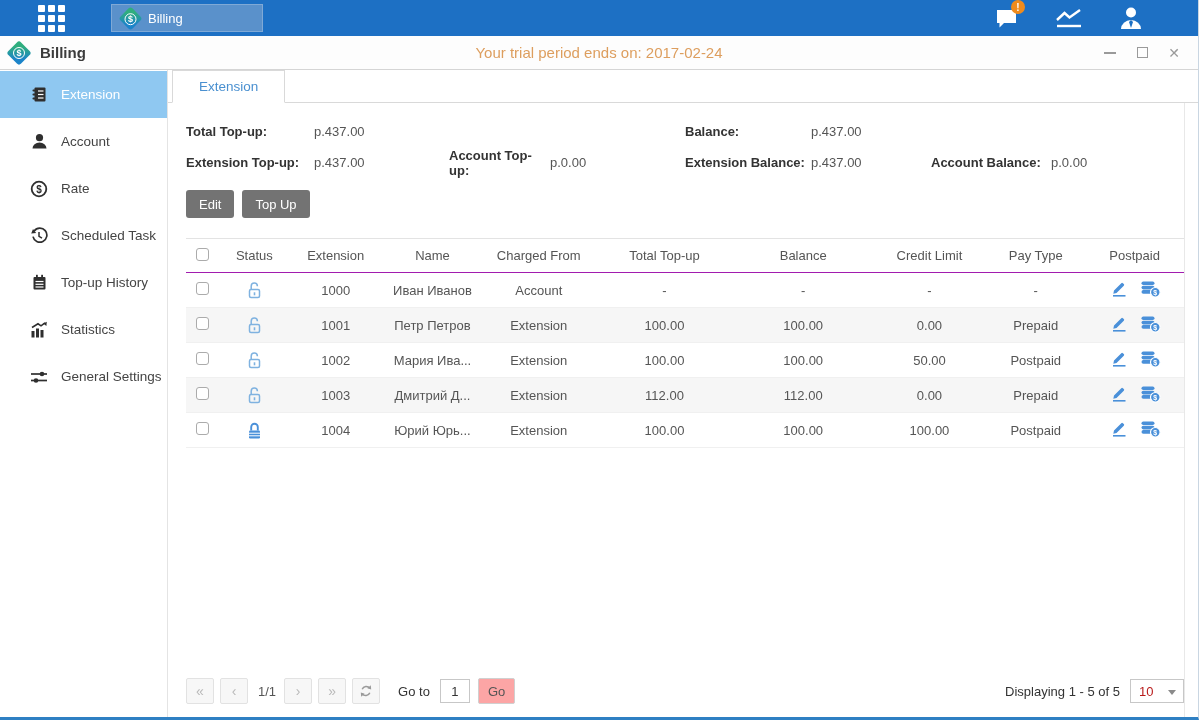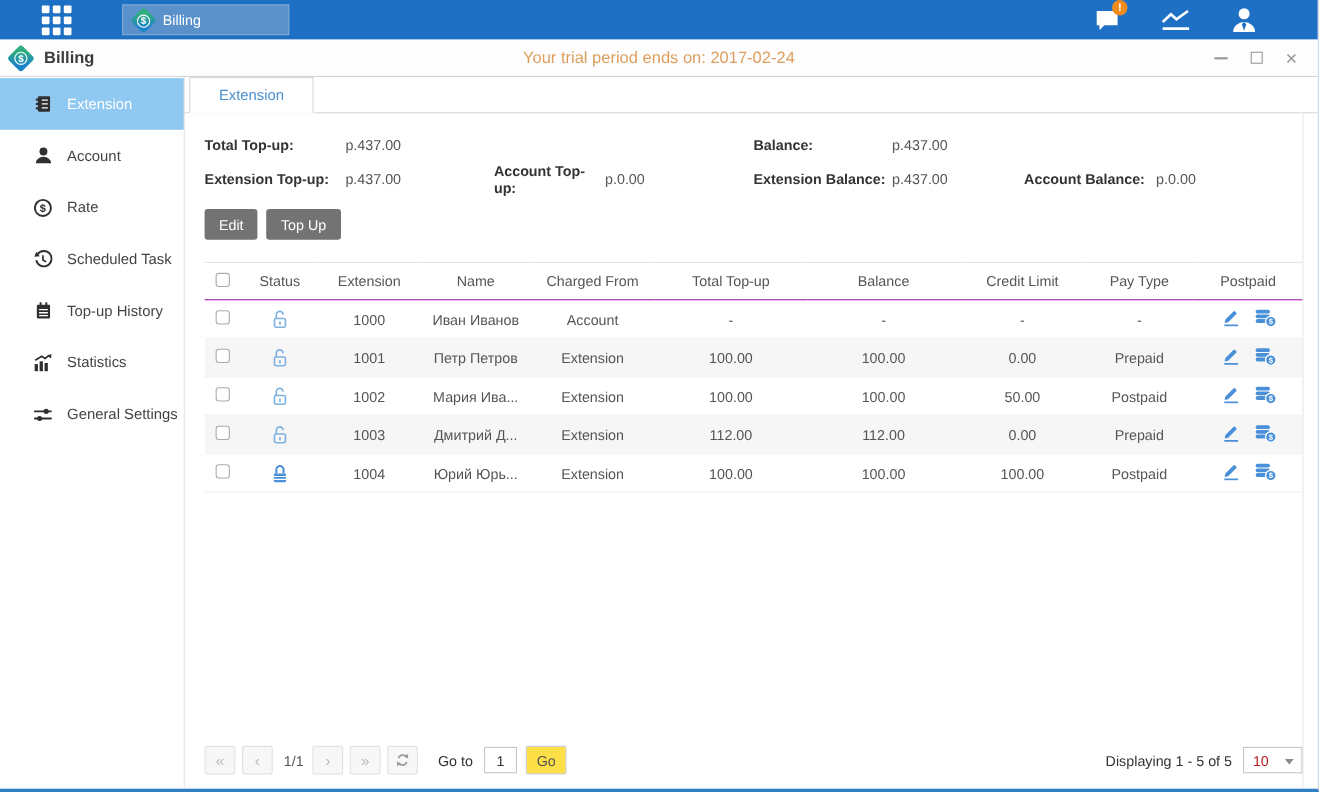--- a/index.html
+++ b/index.html
@@ -73,21 +73,21 @@
   .op-btn + .op-btn { margin-left:10px; }
   .status-ico { display:inline-flex; vertical-align:middle; }
 
   
   .pagebar { margin-top:auto; display:flex; align-items:center; padding:8px 0 13px; font-size:13px; color:#555; }
   .pg-btn { width:28px; height:26px; background:#f7f7f7; border:1px solid #e2e2e2; border-radius:2px; color:#b9b9b9;
             display:flex; align-items:center; justify-content:center; font-size:14px; margin-right:6px; cursor:pointer; }
   .pg-indicator { margin:0 8px 0 4px; color:#555; }
   .goto-label { margin:0 10px 0 12px; color:#333; }
   .goto-input { width:30px; height:24px; border:1px solid #c7c7c7; text-align:center; font-size:13px; font-family:inherit; color:#333; }
-  .go-btn { margin-left:8px; height:26px; padding:0 9px; background:#fde047; border:1px solid #d0d0d0; border-radius:2px;
+  .go-btn { margin-left:8px; height:26px; padding:0 9px; background:#fca5a5; border:1px solid #d0d0d0; border-radius:2px;
             color:#555; font-size:13px; font-family:inherit; cursor:pointer; }
   .pg-right { margin-left:auto; display:flex; align-items:center; gap:10px; }
   .displaying { color:#333; }
   .page-size { width:54px; height:24px; border:1px solid #c7c7c7; background:#fff; display:flex; align-items:center;
                padding-left:8px; position:relative; cursor:pointer; color:#b91c1c; }
   .caret { position:absolute; right:7px; top:10px; width:0; height:0; border-left:4px solid transparent;
            border-right:4px solid transparent; border-top:5px solid #8a8a8a; }
 </style>
 </head>
 <body>

